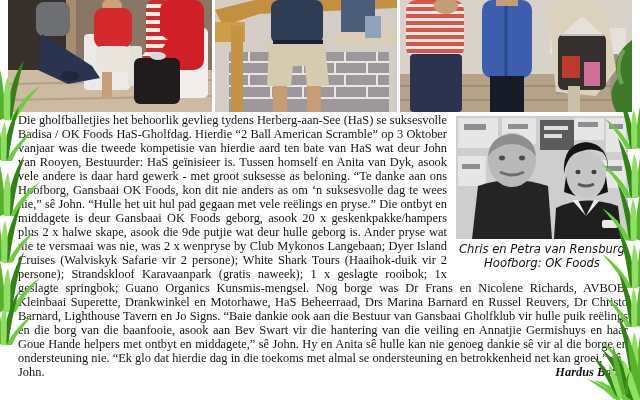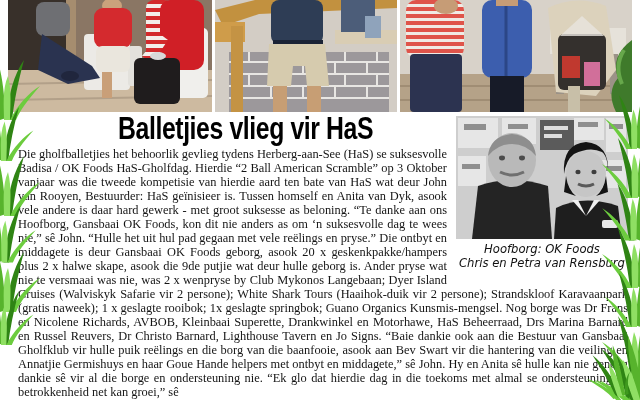--- a/index.html
+++ b/index.html
@@ -195,28 +195,25 @@
           <path d="M150,60 Q148,74 140,80 L152,76 Z" fill="#141414"></path>
           <ellipse cx="122" cy="56" rx="2.6" ry="2.2" fill="#3d3d3d"></ellipse>
           <ellipse cx="138" cy="56" rx="2.6" ry="2.2" fill="#3d3d3d"></ellipse>
           <path d="M122,68 Q130,72 138,68" stroke="#5a5a5a" stroke-width="3" fill="none"></path>
           <path d="M116,84 L130,100 L122,84 Z" fill="#efefef"></path>
           <path d="M144,84 L130,100 L138,84 Z" fill="#efefef"></path>
           <rect x="146" y="104" width="16" height="8" rx="2" fill="#e8e8e8"></rect>
         </svg>
       </div>
       <figcaption class="bw-caption">
+        <div>Chris en Petra van Rensburg</div>
         <div>Hoofborg: OK Foods</div>
-        <div>Chris en Petra van Rensburg</div>
       </figcaption>
     </figure>
 
-    <div class="headline-row">
-      <h1 class="headline">Balletjies vlieg vir HaS</h1>
-    </div>
 
     <p class="body-text"><span>Die gholfballetjies het behoorlik gevlieg tydens Herberg-aan-See (HaS) se suksesvolle Badisa / OK Foods HaS-Gholfdag. Hierdie “2 Ball American Scramble” op 3 Oktober vanjaar was die tweede kompetisie van hierdie aard ten bate van HaS wat deur John van Rooyen, Bestuurder: HaS geïnisieer is. Tussen homself en Anita van Dyk, asook vele andere is daar hard gewerk - met groot suksesse as beloning. “Te danke aan ons Hoofborg, Gansbaai OK Foods, kon dit nie anders as om ‘n suksesvolle dag te wees nie,” sê John. “Hulle het uit hul pad gegaan met vele reëlings en pryse.” Die ontbyt en middagete is deur Gansbaai OK Foods geborg, asook 20 x geskenkpakke/hampers plus 2 x halwe skape, asook die 9de putjie wat deur hulle geborg is. Ander pryse wat nie te versmaai was nie, was 2 x wenpryse by Club Mykonos Langebaan; Dyer Island Cruises (Walviskyk Safarie vir 2 persone); White Shark Tours (Haaihok-duik vir 2 persone); Strandskloof Karavaanpark (gratis naweek); 1 x geslagte rooibok; 1x geslagte springbok; Guano Organics Kunsmis-mengsel. Nog borge was Dr Frans en Nicolene Richards, AVBOB, Kleinbaai Superette, Drankwinkel en Motorhawe, HaS Beheerraad, Drs Marina Barnard en Russel Reuvers, Dr Christo Barnard, Lighthouse Tavern en Jo Signs. “Baie dankie ook aan die Bestuur van Gansbaai Gholfklub vir hulle puik reëlings en die borg van die baanfooie, asook aan Bev Swart vir die hantering van die veiling en Annatjie Germishuys en haar Goue Hande helpers met ontbyt en middagete,” sê John. Hy en Anita sê hulle kan nie genoeg dankie sê vir al die borge en ondersteuning nie. “Ek glo dat hierdie dag in die toekoms met almal se ondersteuning en betrokkenheid net kan groei,” sê</span></p>
 
     <div class="last-line">
       <span>John.</span>
       <span class="byline">Hardus Botha</span>
     </div>
   </div>
 
   <div class="leaves leaves-left">

